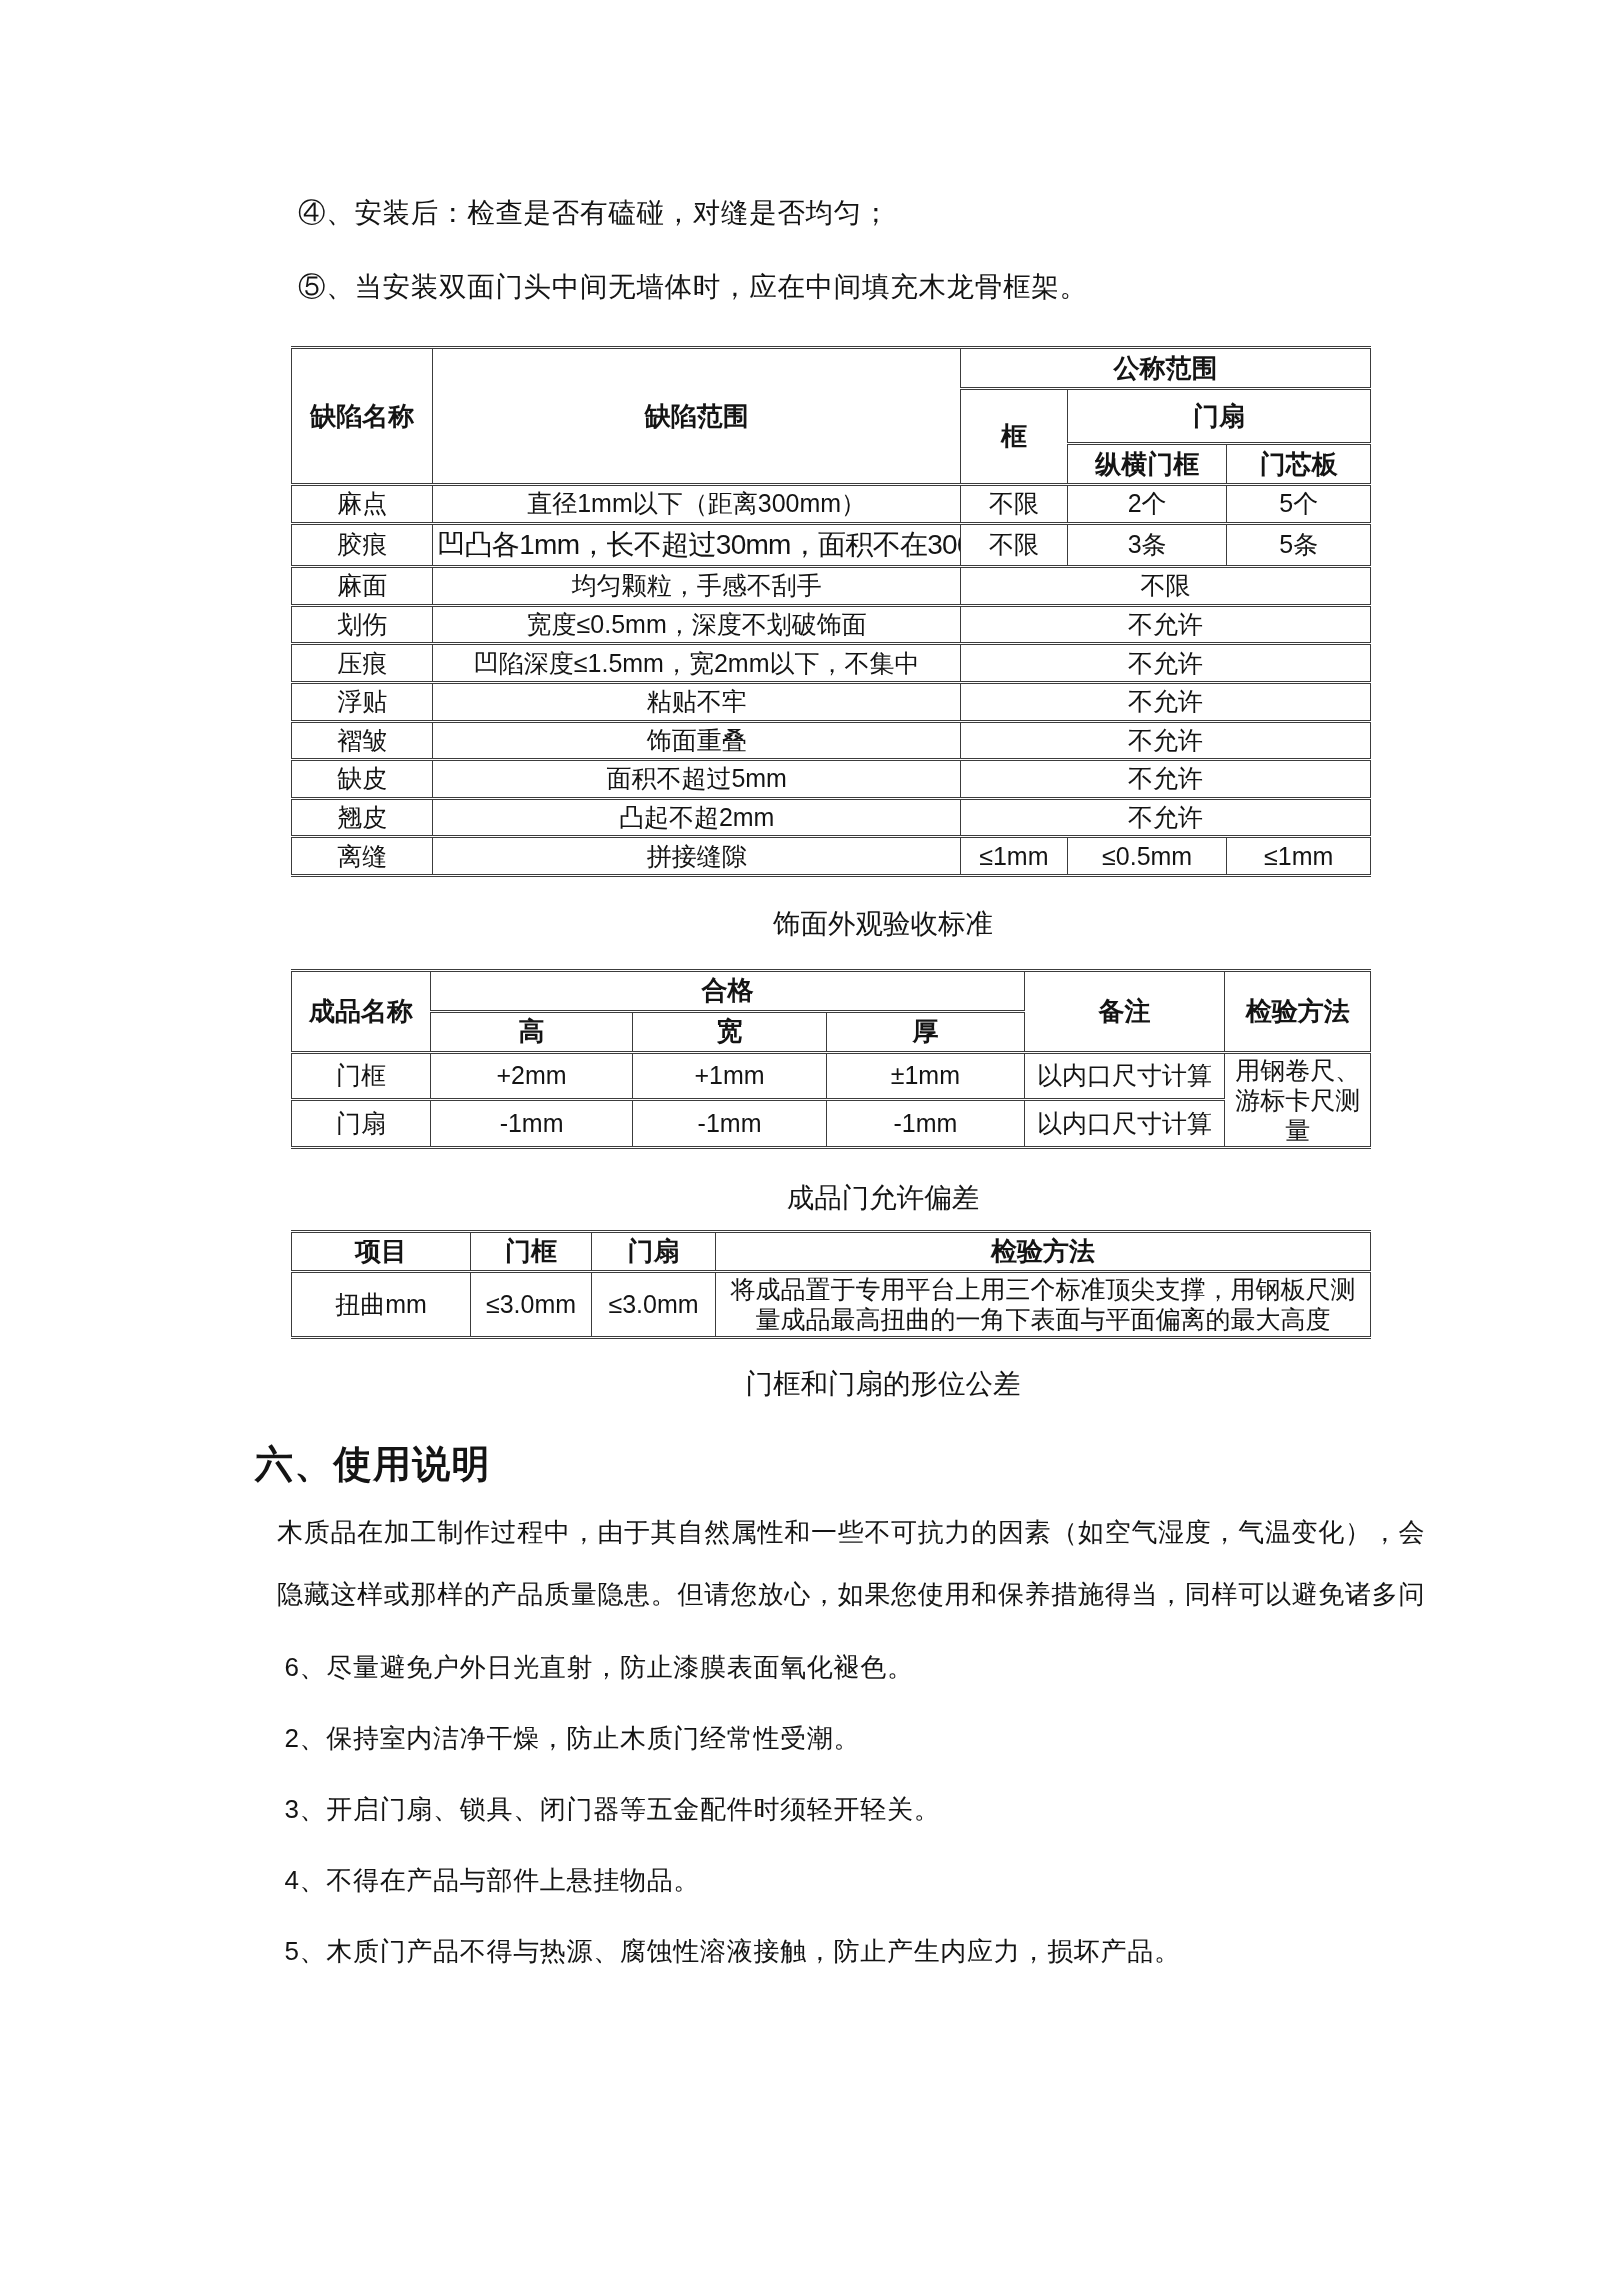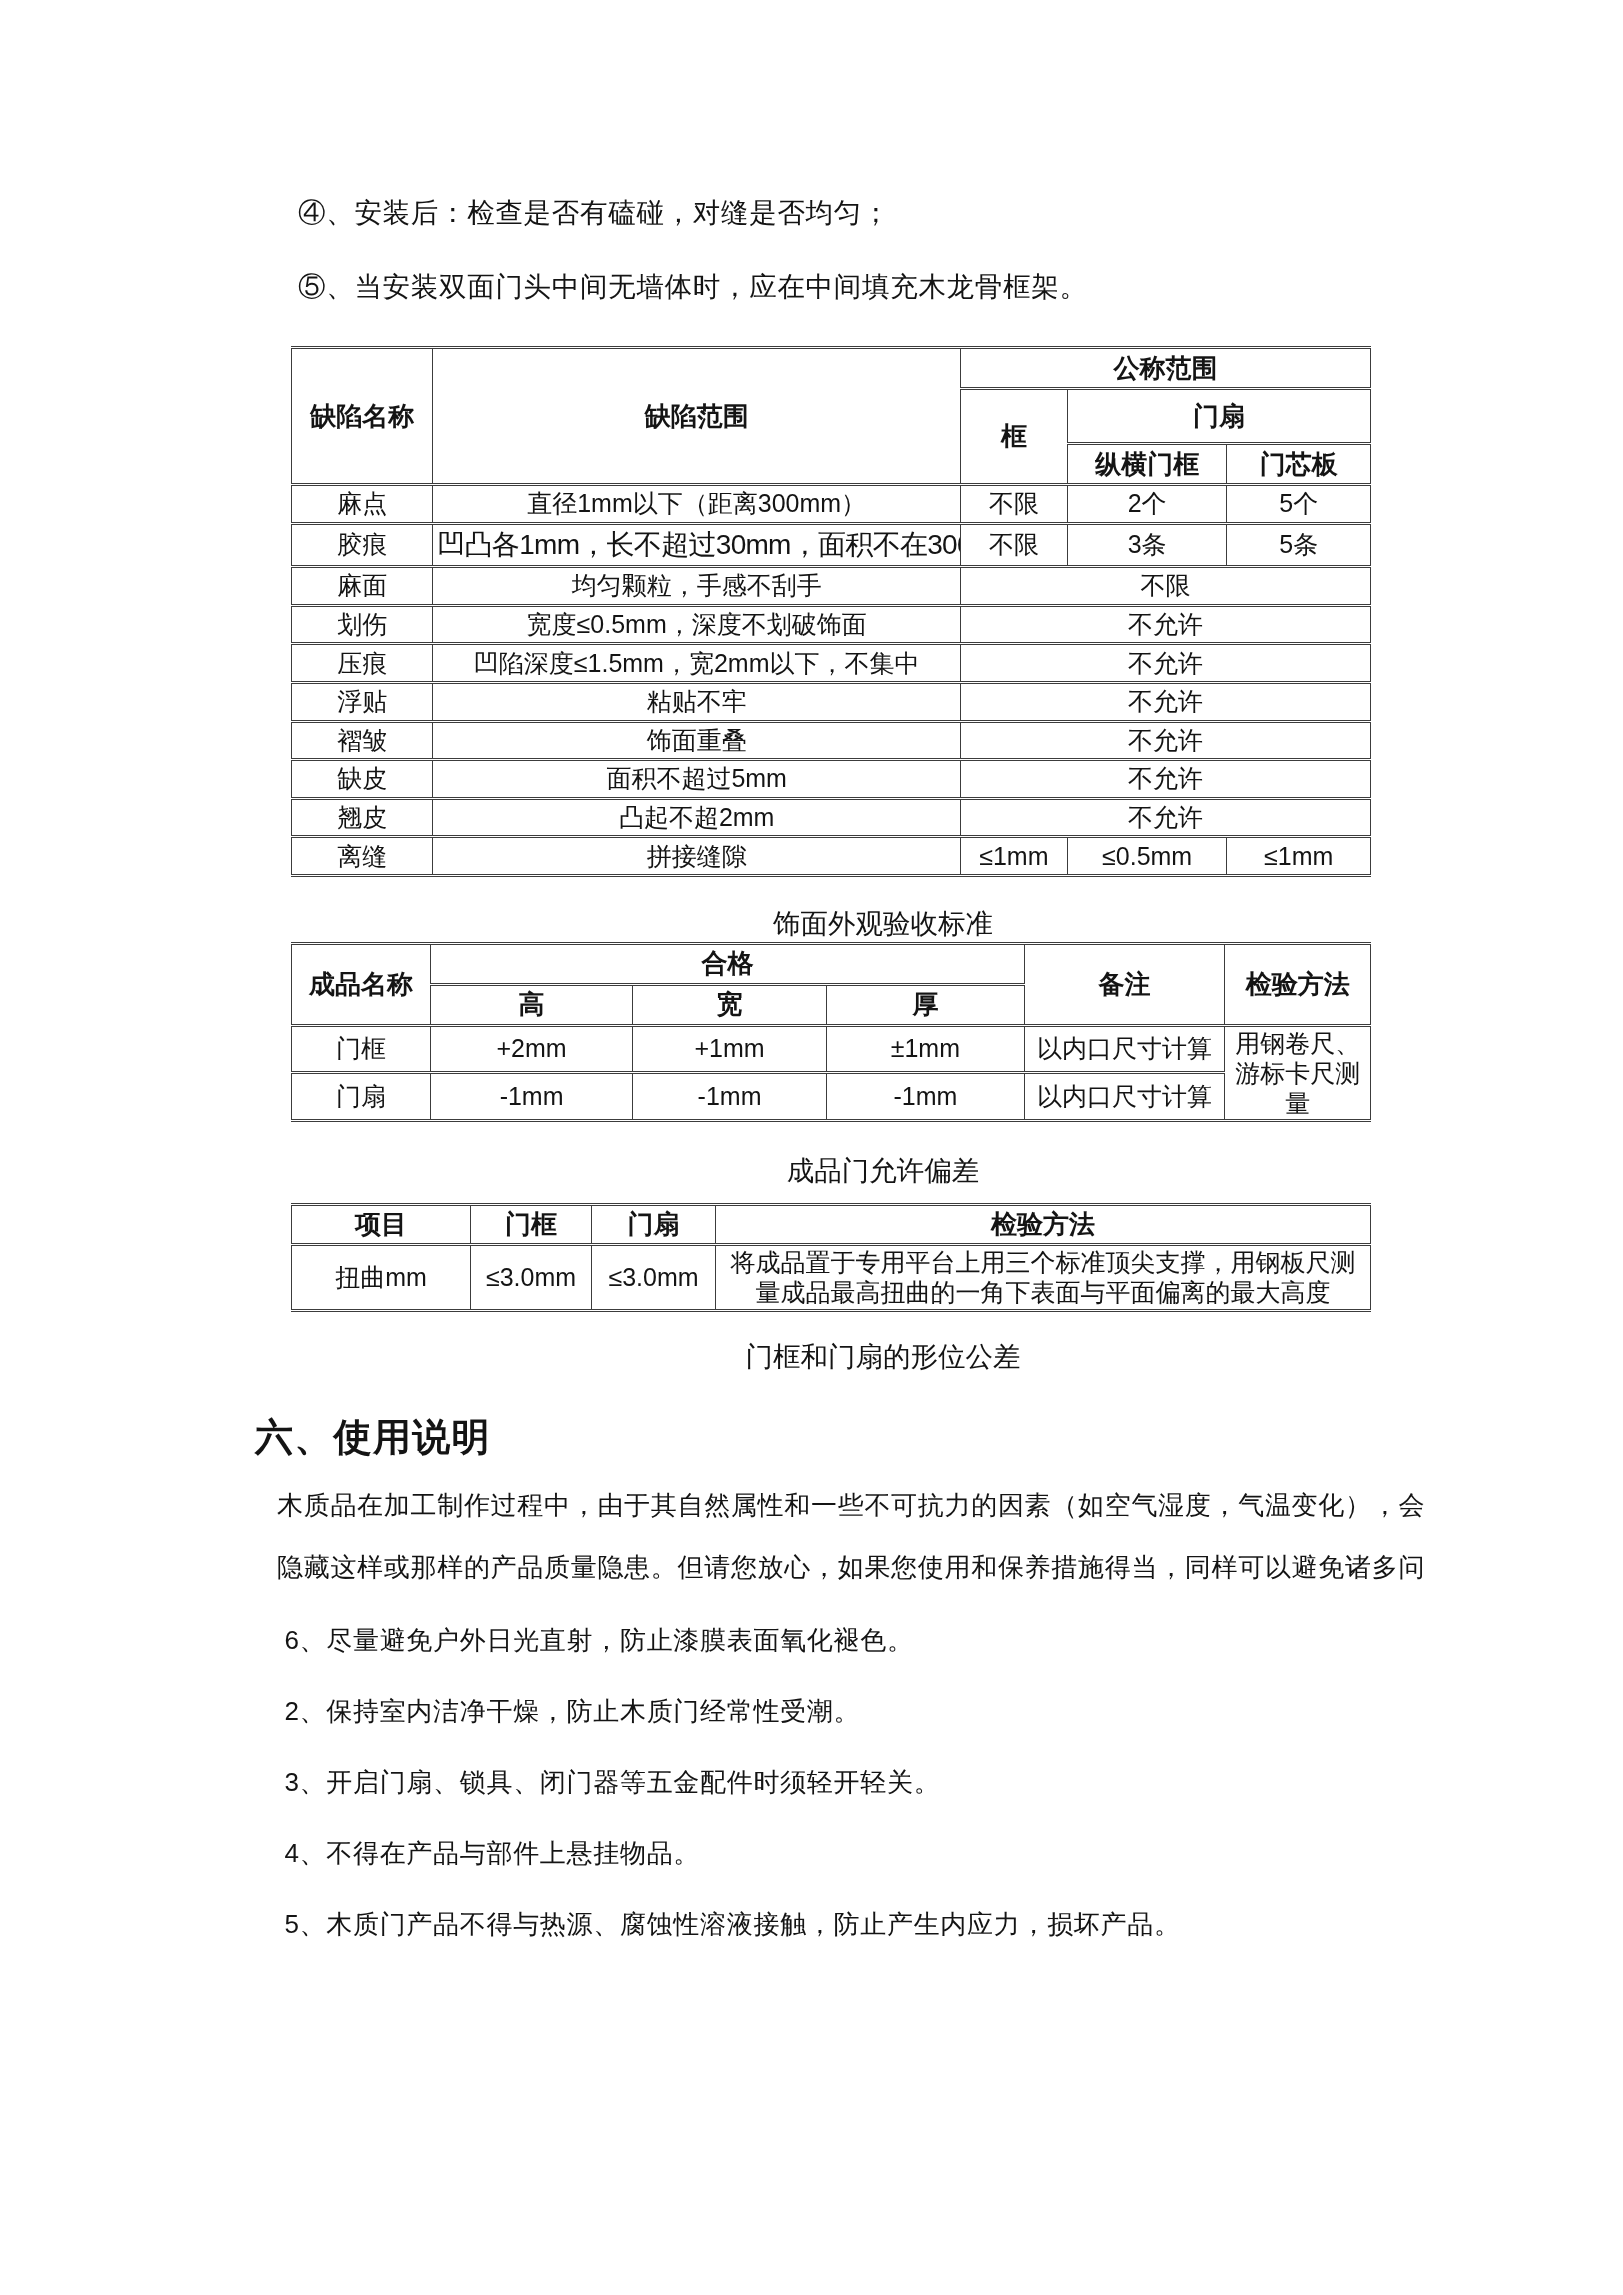--- a/index.html
+++ b/index.html
@@ -44,21 +44,21 @@
     font-size:25px;
     padding:1.3px 3.9px;
     white-space:nowrap;
     overflow:hidden;
   }
   td.hd{ font-weight:700; font-size:26px; }
   td.wrap{ white-space:normal; line-height:30px; }
   td.tight{ font-size:28px; letter-spacing:-0.7px; }
 
   #defect-table{ margin-top:43px; }
-  #deviation-table{ margin-top:3px; }
+  #deviation-table{ margin-top:30px; }
   #tolerance-table{ margin-top:16.4px; }
 
   .tbl-caption{
     margin-left:88px;
     width:1080px;
     text-align:center;
     font-size:27.5px;
     font-weight:400;
     line-height:31px;
   }

